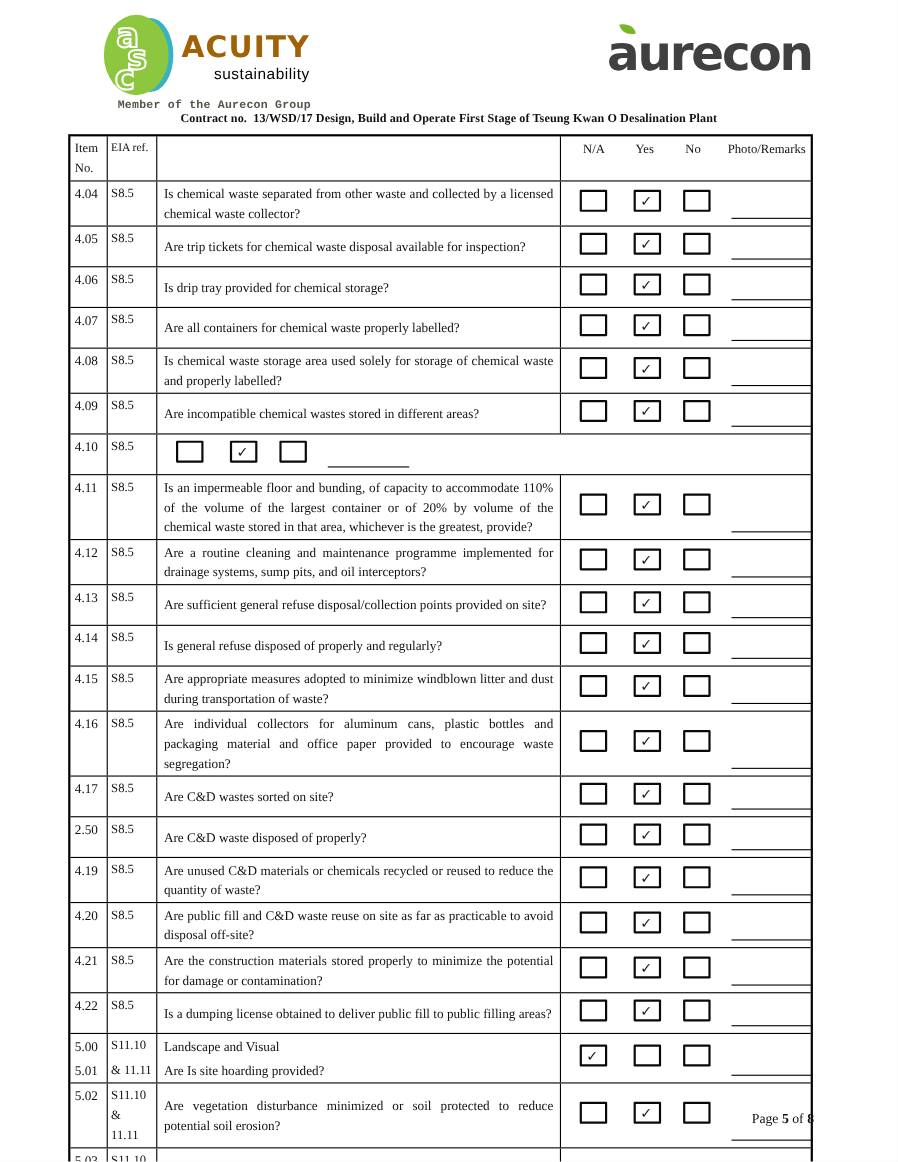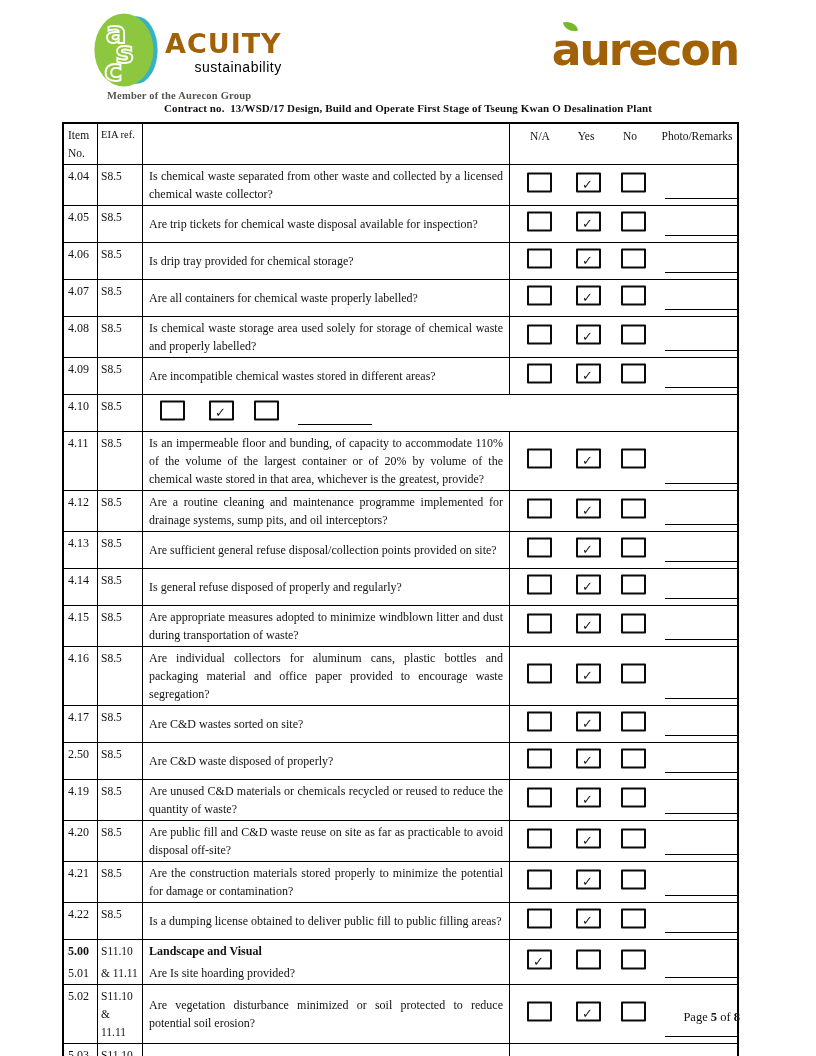--- a/index.html
+++ b/index.html
@@ -6,23 +6,23 @@
   body { background:#e8e8e8; font-family:"Liberation Serif","DejaVu Serif",serif; }
   .page { position:relative; width:816px; height:1056px; margin:0 auto; background:#fff; color:#111; overflow:hidden; }
 
   
   .hdr { position:relative; height:100px; }
   .acuity { position:absolute; left:93px; top:12px; }
   .acuity-top { display:flex; align-items:flex-start; }
   .acuity-right { margin-left:6px; margin-top:18px; }
   .acuity-name { font-family:"DejaVu Sans","Liberation Sans",sans-serif; font-weight:bold; font-size:27px; letter-spacing:1px; color:#a16207; line-height:1; }
   .acuity-tag { font-family:"Liberation Sans","DejaVu Sans",sans-serif; font-size:14px; color:#000000; text-align:right; margin-top:2px; letter-spacing:0.5px; }
-  .acuity-member { font-family:Liberation Serif, serif; font-size:10.5px; font-weight:bold; color:#55544a; margin-top:2px; margin-left:14px; letter-spacing:0.2px; }
+  .acuity-member { font-family:Liberation Mono, monospace; font-size:10.5px; font-weight:bold; color:#55544a; margin-top:2px; margin-left:14px; letter-spacing:0.2px; }
   .aurecon { position:absolute; right:78px; top:28px; }
-  .aurecon-word { font-family:"DejaVu Sans","Liberation Sans",sans-serif; font-weight:bold; font-size:44px; letter-spacing:-2px; color:#a16207; line-height:1; }
+  .aurecon-word { font-family:"DejaVu Sans","Liberation Sans",sans-serif; font-weight:bold; font-size:44px; letter-spacing:-2px; color:#404040; line-height:1; }
   .leaf { position:absolute; left:12px; top:-7px; width:13px; height:11px; background:#76b82a; border-radius:0 95% 0 95%; transform:rotate(-12deg); }
 
   
   .title { text-align:center; font-weight:bold; font-size:11px; margin-top:2px; letter-spacing:0.1px; }
 
   
   .tbl { position:absolute; left:62px; top:122px; width:677px; border:2px solid #000; background:#fff; }
   .trow { display:grid; grid-template-columns:34px 45px 367px 1fr; border-bottom:1.8px solid #000; min-height:37px; }
   .rows .trow:last-child { border-bottom:none; }
   .c { border-right:1.6px solid #000; padding:2px 3px; font-size:12px; line-height:18px; }
@@ -30,21 +30,21 @@
   .c.item { padding-left:4px; }
   .c.eia { font-size:11.5px; }
   .c.q { display:flex; flex-direction:column; justify-content:center; padding:2px 6px; }
   .ql1 { text-align:justify; }
   .trow.thead { min-height:38px; }
   .trow.thead .c { font-size:11.5px; }
   .trow.tall { min-height:57px; }
   .trow.section { min-height:43px; }
   .trow.h40 { min-height:40px; }
   .section .l2, .section .ql2 { margin-top:4px; }
-  .section .item .l1, .section .q .ql1 { font-weight:bold; }
+  .section .item .l1, .section .q .ql1 { font-weight:normal; }
   .section .c.q { justify-content:center; }
   .eiah { font-size:10.5px; }
 
   
   .hl { position:absolute; top:3px; transform:translateX(-50%); white-space:nowrap; }
   .hl.na { left:30px; } .hl.yes { left:76px; } .hl.no { left:120px; } .hl.photo { left:187px; }
   .cb { position:absolute; top:50%; transform:translateY(-62%); width:25px; height:20px; border:2.2px solid #0a0a0a; border-radius:1px; background:#fff; }
   .cb.na { left:17px; } .cb.yes { left:66px; } .cb.no { left:111px; }
   .mark { position:absolute; left:4px; top:1px; font-family:"DejaVu Sans",sans-serif; font-size:13px; color:#1c1c1c; }
   .rline { position:absolute; left:155px; bottom:6px; width:74px; border-bottom:1.6px solid #000; }

